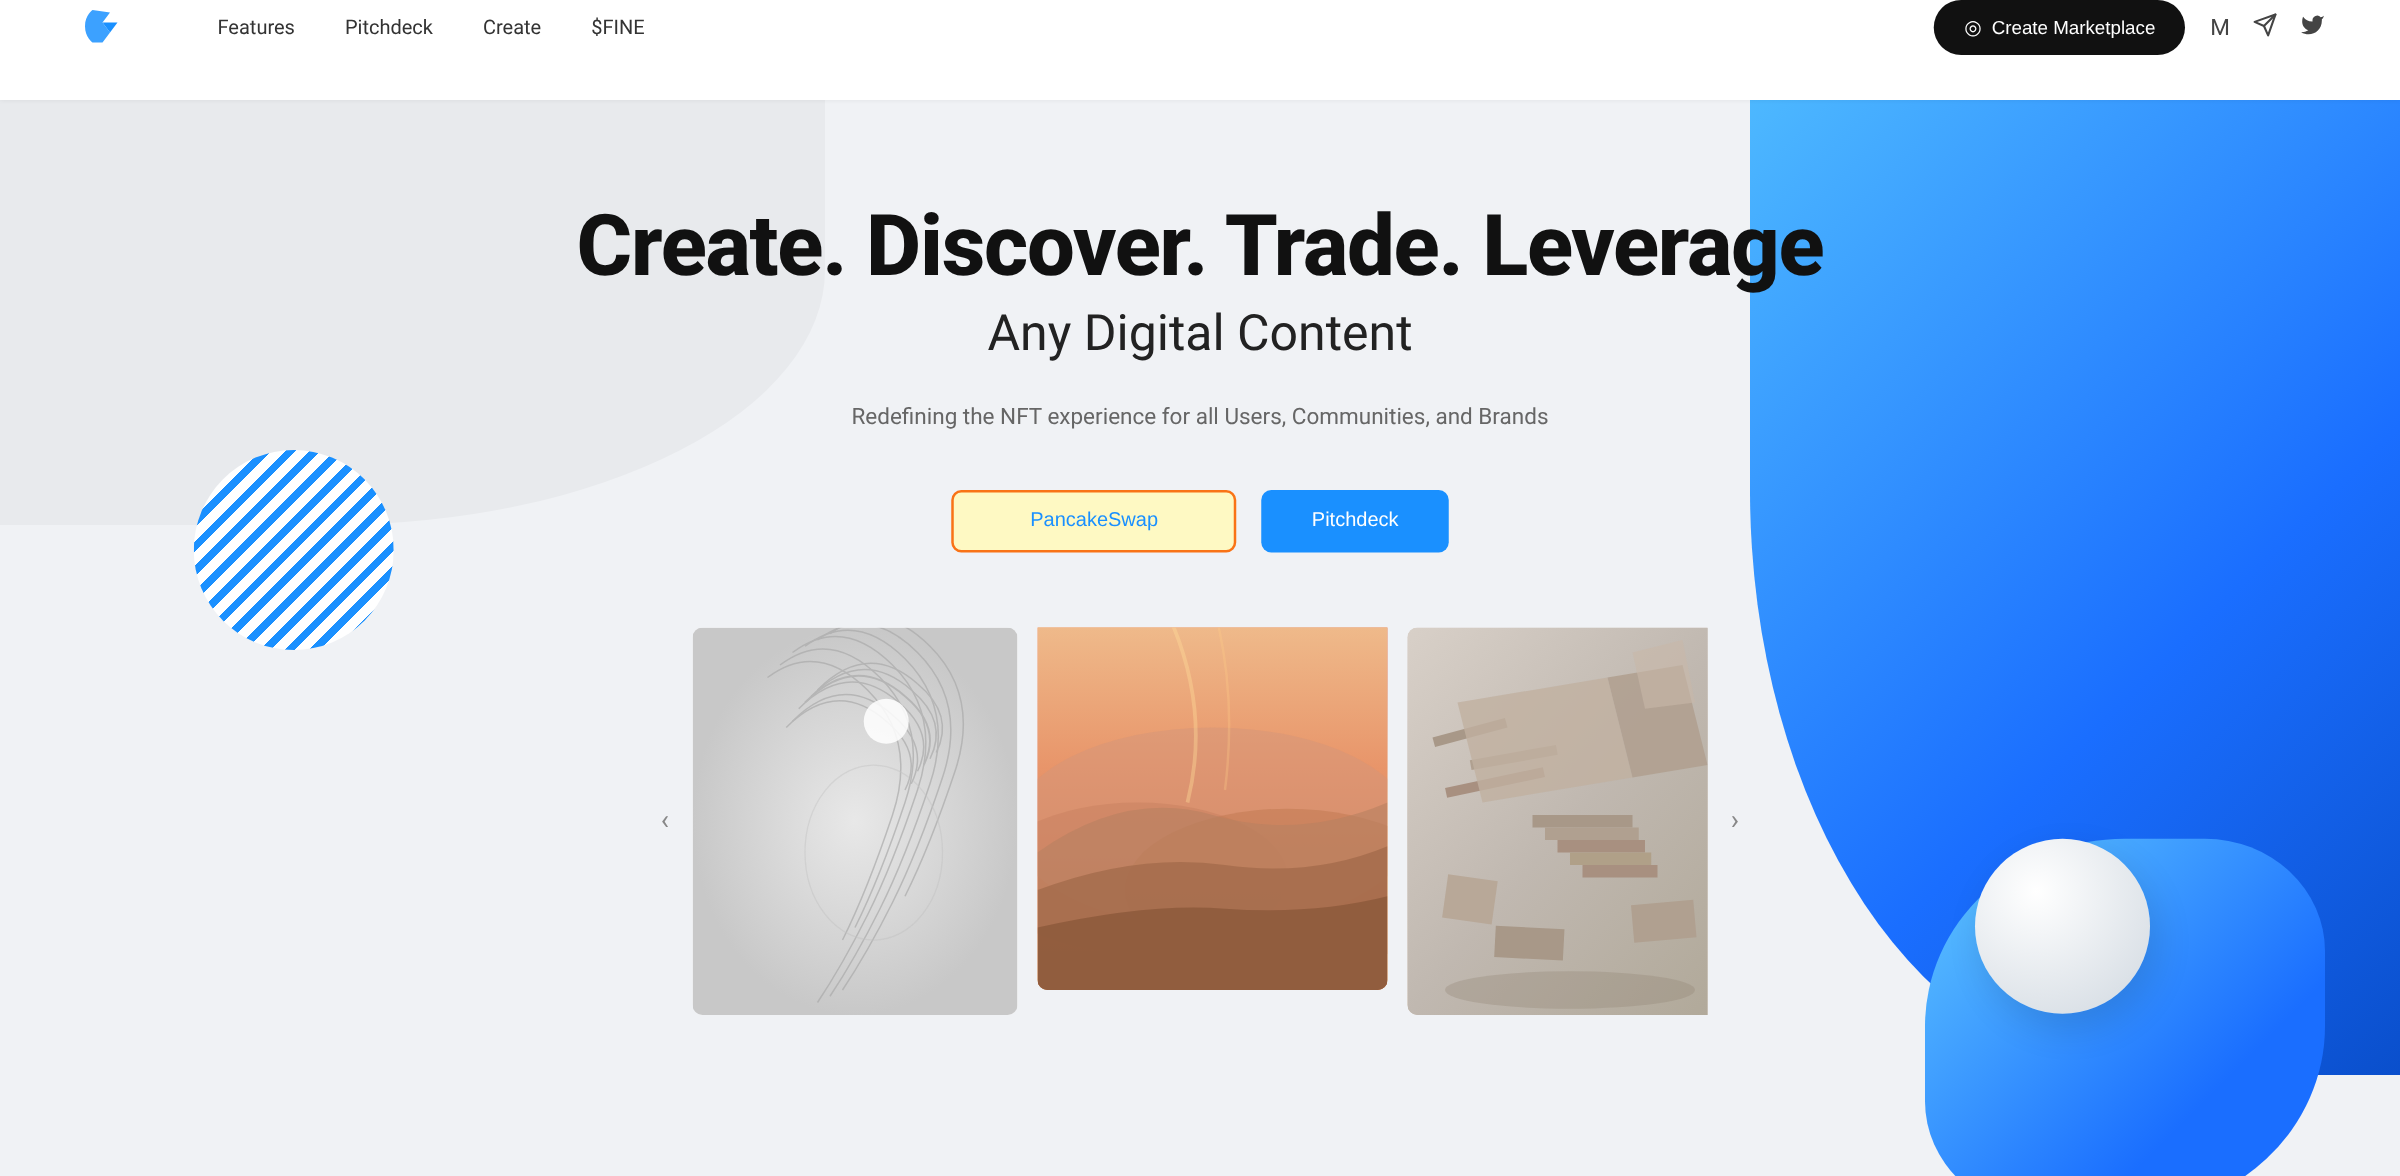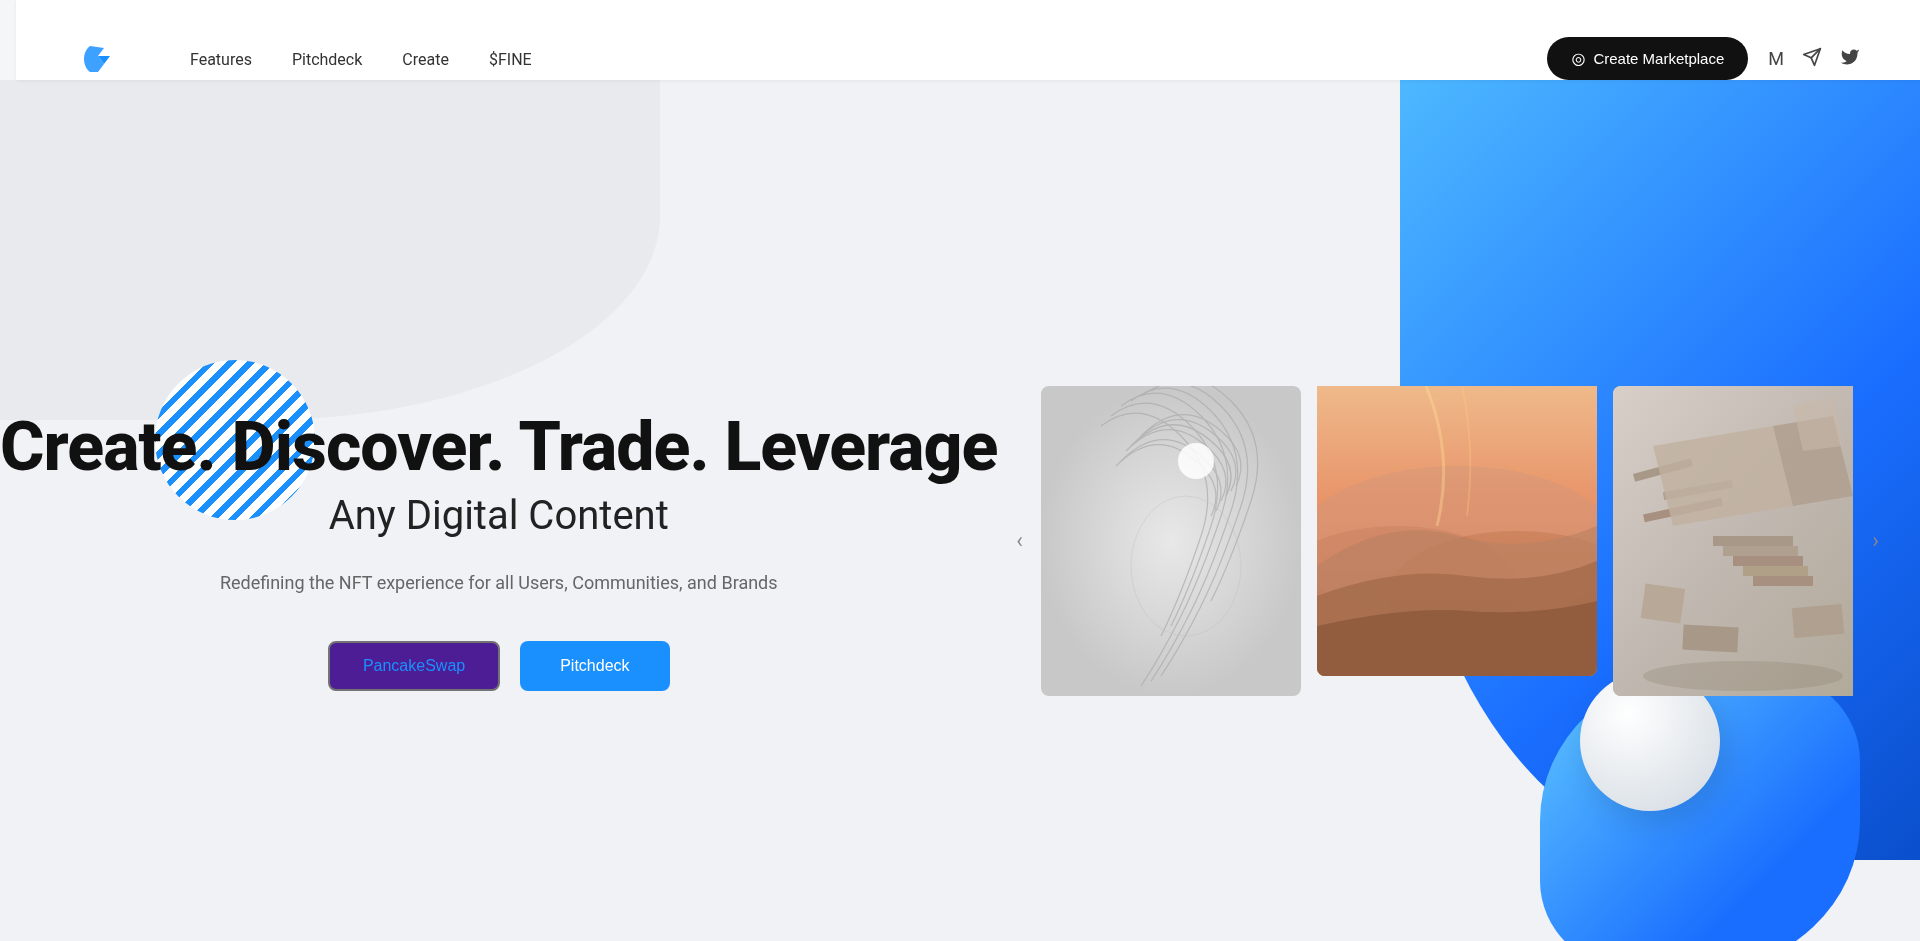--- a/index.html
+++ b/index.html
@@ -2,46 +2,45 @@
 <html><head>
   <meta charset="utf-8">
   <style>
     * { margin: 0; padding: 0; box-sizing: border-box; }
     body { font-family: -apple-system, BlinkMacSystemFont, 'Segoe UI', Roboto, sans-serif; background: #f5f6f8; overflow-x: hidden; width: 1920px; min-height: 941px; }
 
     
     .navbar {
       position: fixed; top: 0; left: 0; right: 0; height: 80px;
       background: #fff;
-      display: flex; align-items: flex-end; justify-content: space-between;
+      display: flex; align-items: flex-start; justify-content: space-between;
       padding: 0 60px;
       z-index: 100;
       box-shadow: 0 1px 4px rgba(0,0,0,0.06);
-      margin-left: 16px;
     }
     .navbar-left { display: flex; align-items: center; gap: 12px; }
     .nav-links { display: flex; align-items: center; gap: 40px; margin-left: 60px; }
     .nav-link { font-size: 16px; color: #333; text-decoration: none; cursor: pointer; }
     .nav-right { display: flex; align-items: center; gap: 20px; }
     .visit-marketplace-btn {
       background: #111; color: #fff; border: none; border-radius: 50px;
       padding: 12px 24px; font-size: 15px; cursor: pointer;
       display: flex; align-items: center; gap: 8px;
     }
     .social-icons { display: flex; align-items: center; gap: 18px; }
     .social-icon { font-size: 18px; color: #444; cursor: pointer; }
 
     
     .hero {
       margin-top: 80px;
       min-height: 861px;
       background: #f0f2f5;
       position: relative;
       display: flex;
-      flex-direction: row;
+      flex-direction: column;
       align-items: center;
       overflow: hidden;
     }
 
     
     .blob-top-left {
       position: absolute; top: 0; left: 0;
       width: 660px; height: 340px;
       background: #e8eaed;
       border-radius: 0 0 60% 0;
@@ -104,23 +103,23 @@
     .hero-subtitle {
       font-size: 18px; color: #666; margin-top: 32px;
       font-weight: 400;
       text-align: center;
     }
     .hero-buttons {
       display: flex; gap: 20px; justify-content: center;
       margin-top: 48px;
     }
     .btn-outline {
-      padding: 14px 33px; font-size: 16px;
-      border: 2px solid #737373; color: #1a90ff;
-      background: #4c1d95; border-radius: 8px; cursor: pointer;
+      padding: 14px 61px; font-size: 16px;
+      border: 2px solid #f97316; color: #1a90ff;
+      background: #fef9c3; border-radius: 8px; cursor: pointer;
     }
     .btn-solid {
       padding: 14px 40px; font-size: 16px;
       background: #1a90ff; color: #fff;
       border: none; border-radius: 8px; cursor: pointer;
     }
 
     
     .carousel-section {
       position: relative; z-index: 3;

